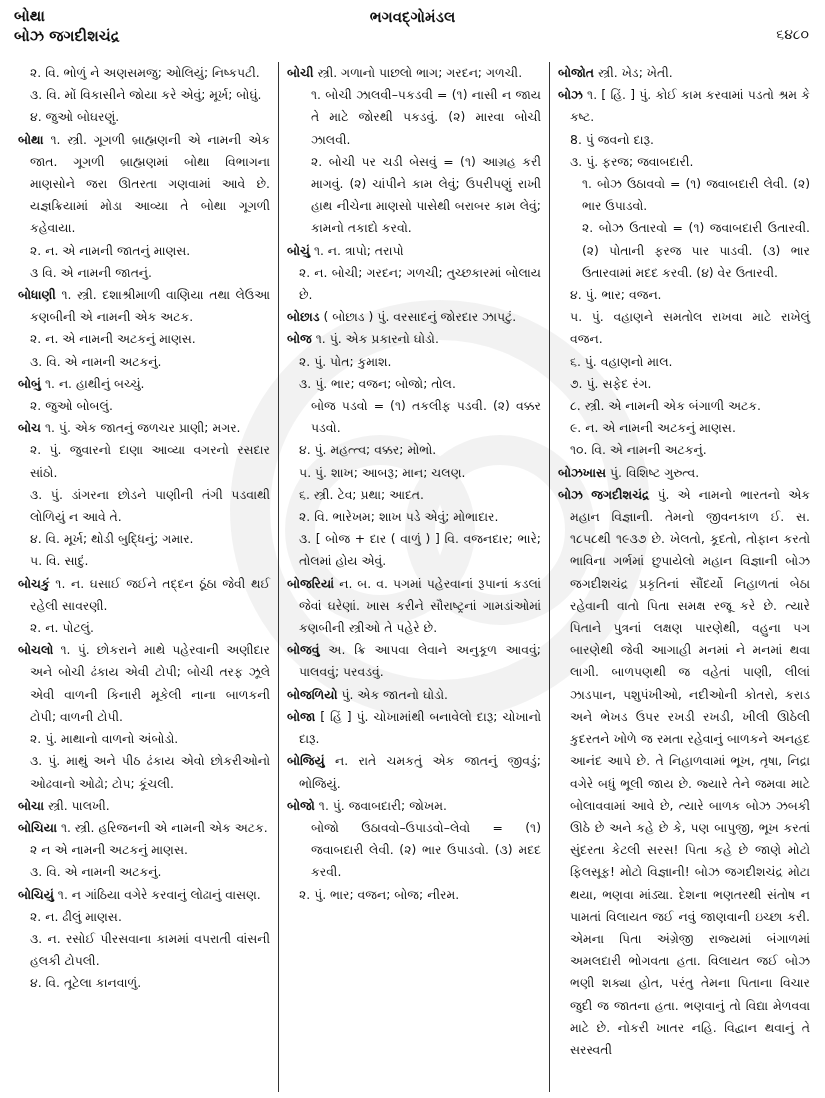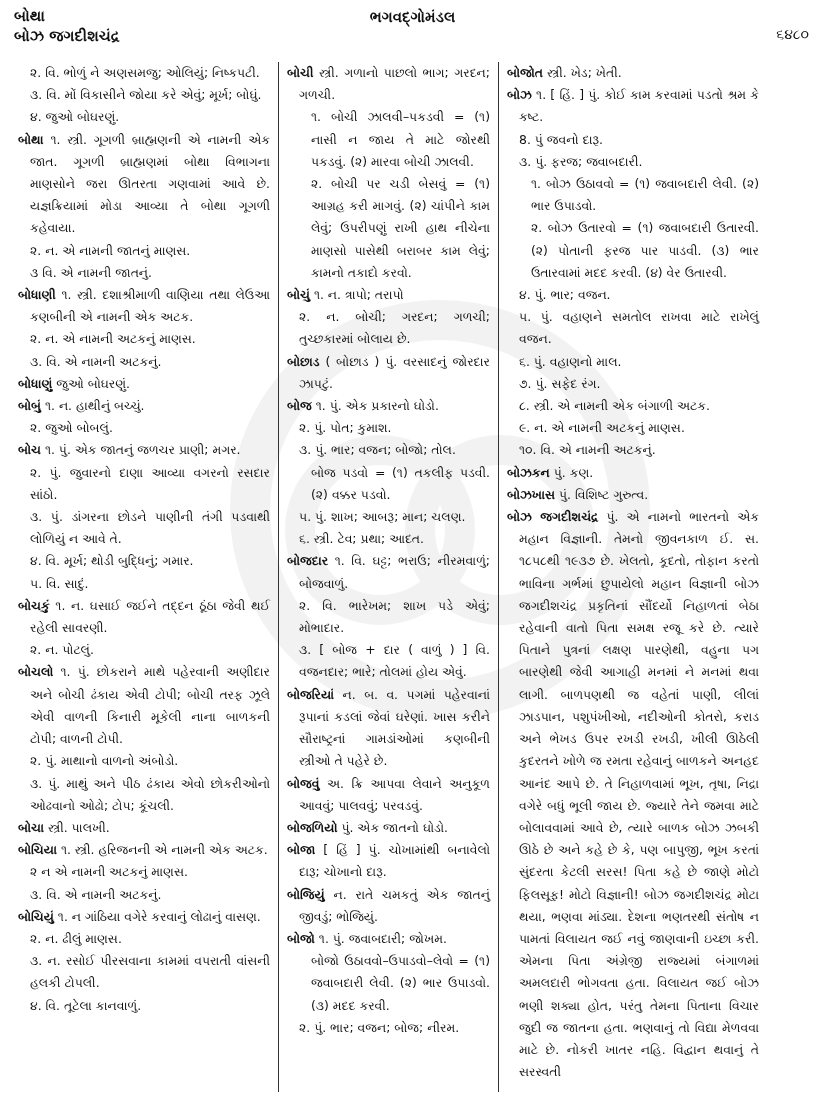--- a/index.html
+++ b/index.html
@@ -11,21 +11,21 @@
     position: absolute; left: 230px; top: 300px; width: 420px; height: 420px;
     pointer-events: none; opacity: 0.07;
   }
   .header { position: absolute; left: 0; top: 0; width: 825px; height: 62px; }
   .hdr-left { position: absolute; left: 14px; top: 6px; font-weight: bold; font-size: 15px; line-height: 20px; }
   .hdr-center { position: absolute; left: 0; width: 825px; top: 8px; text-align: center; font-weight: bold; font-size: 15px; }
   .hdr-right { position: absolute; right: 16px; top: 26px; font-size: 14px; }
   .columns { position: absolute; left: 10px; top: 62px; width: 808px; height: 1030px; display: flex; }
   .col { box-sizing: border-box; padding: 0 8px; font-size: 12.4px; line-height: 22.2px; text-align: justify; }
   .col1 { width: 268px; }
-  .col2 { width: 221px; border-left: 1px solid #333; border-right: 1px solid #333; }
+  .col2 { width: 272px; border-left: 1px solid #333; border-right: 1px solid #333; }
   .col3 { width: 268px; }
   .entry { margin: 0; }
   .hw { font-weight: bold; }
   .sense { padding-left: 12px; }
   .idiom { padding-left: 24px; }
   .para { padding-left: 12px; text-indent: -12px; }
 </style>
 </head>
 <body>
 
@@ -48,21 +48,20 @@
   <div class="col col1">
       <div class="entry sense"><span>૨. વિ. ભોળું ને અણસમજુ; ઓલિયું; નિષ્કપટી.</span></div>
       <div class="entry sense"><span>૩. વિ. મોં વિકાસીને જોયા કરે એવું; મૂર્ખ; બોઘું.</span></div>
       <div class="entry sense"><span>૪. જુઓ બોઘરણું.</span></div>
       <div class="entry para"><span class="hw">બોથા</span><span> ૧. સ્ત્રી. ગૂગળી બ્રાહ્મણની એ નામની એક જાત. ગૂગળી બ્રાહ્મણમાં બોથા વિભાગના માણસોને જરા ઊતરતા ગણવામાં આવે છે. યજ્ઞક્રિયામાં મોડા આવ્યા તે બોથા ગૂગળી કહેવાયા.</span></div>
       <div class="entry sense"><span>૨. ન. એ નામની જાતનું માણસ.</span></div>
       <div class="entry sense"><span>૩ વિ. એ નામની જાતનું.</span></div>
       <div class="entry para"><span class="hw">બોધાણી</span><span> ૧. સ્ત્રી. દશાશ્રીમાળી વાણિયા તથા લેઉઆ કણબીની એ નામની એક અટક.</span></div>
       <div class="entry sense"><span>૨. ન. એ નામની અટકનું માણસ.</span></div>
       <div class="entry sense"><span>૩. વિ. એ નામની અટકનું.</span></div>
-      <div class="entry para"><span class="hw">બોધાણું</span><span> જુઓ બોઘરણું.</span></div>
       <div class="entry para"><span class="hw">બોબું</span><span> ૧. ન. હાથીનું બચ્ચું.</span></div>
       <div class="entry sense"><span>૨. જુઓ બોબલું.</span></div>
       <div class="entry para"><span class="hw">બોચ</span><span> ૧. પું. એક જાતનું જળચર પ્રાણી; મગર.</span></div>
       <div class="entry sense"><span>૨. પું. જુવારનો દાણા આવ્યા વગરનો રસદાર સાંઠો.</span></div>
       <div class="entry sense"><span>૩. પું. ડાંગરના છોડને પાણીની તંગી પડવાથી લોળિયું ન આવે તે.</span></div>
       <div class="entry sense"><span>૪. વિ. મૂર્ખ; થોડી બુદ્ધિનું; ગમાર.</span></div>
       <div class="entry sense"><span>૫. વિ. સાદું.</span></div>
       <div class="entry para"><span class="hw">બોચકું</span><span> ૧. ન. ઘસાઈ જઈને તદ્દન ઠૂંઠા જેવી થઈ રહેલી સાવરણી.</span></div>
       <div class="entry sense"><span>૨. ન. પોટલું.</span></div>
       <div class="entry para"><span class="hw">બોચલો</span><span> ૧. પું. છોકરાને માથે પહેરવાની અણીદાર અને બોચી ઢંકાય એવી ટોપી; બોચી તરફ ઝૂલે એવી વાળની કિનારી મૂકેલી નાના બાળકની ટોપી; વાળની ટોપી.</span></div>
@@ -81,23 +80,23 @@
       <div class="entry para"><span class="hw">બોચી</span><span> સ્ત્રી. ગળાનો પાછલો ભાગ; ગરદન; ગળચી.</span></div>
       <div class="entry idiom"><span>૧. બોચી ઝાલવી–પકડવી = (૧) નાસી ન જાય તે માટે જોરથી પકડવું. (૨) મારવા બોચી ઝાલવી.</span></div>
       <div class="entry idiom"><span>૨. બોચી પર ચડી બેસવું = (૧) આગ્રહ કરી માગવું. (૨) ચાંપીને કામ લેવું; ઉપરીપણું રાખી હાથ નીચેના માણસો પાસેથી બરાબર કામ લેવું; કામનો તકાદો કરવો.</span></div>
       <div class="entry para"><span class="hw">બોચું</span><span> ૧. ન. ત્રાપો; તરાપો</span></div>
       <div class="entry sense"><span>૨. ન. બોચી; ગરદન; ગળચી; તુચ્છકારમાં બોલાય છે.</span></div>
       <div class="entry para"><span class="hw">બોછાડ</span><span> ( બોછાડ ) પું. વરસાદનું જોરદાર ઝાપટું.</span></div>
       <div class="entry para"><span class="hw">બોજ</span><span> ૧. પું. એક પ્રકારનો ઘોડો.</span></div>
       <div class="entry sense"><span>૨. પું. પોત; કુમાશ.</span></div>
       <div class="entry sense"><span>૩. પું. ભાર; વજન; બોજો; તોલ.</span></div>
       <div class="entry idiom"><span>બોજ પડવો = (૧) તકલીફ પડવી. (૨) વક્કર પડવો.</span></div>
+      <div class="entry sense"><span>૪. પું. મહત્ત્વ; વક્કર; મોભો.</span></div>
       <div class="entry sense"><span>૫. પું. શાખ; આબરૂ; માન; ચલણ.</span></div>
       <div class="entry sense"><span>૬. સ્ત્રી. ટેવ; પ્રથા; આદત.</span></div>
-      <div class="entry para"><span class="hw">બોજદાર</span><span> ૧. વિ. ઘટ્ટ; ભરાઉ; નીરમવાળું; બોજવાળું.</span></div>
       <div class="entry sense"><span>૨. વિ. ભારેખમ; શાખ પડે એવું; મોભાદાર.</span></div>
       <div class="entry sense"><span>૩. [ બોજ + દાર ( વાળું ) ] વિ. વજનદાર; ભારે; તોલમાં હોય એવું.</span></div>
       <div class="entry para"><span class="hw">બોજરિયાં</span><span> ન. બ. વ. પગમાં પહેરવાનાં રૂપાનાં કડલાં જેવાં ઘરેણાં. ખાસ કરીને સૌરાષ્ટ્રનાં ગામડાંઓમાં કણબીની સ્ત્રીઓ તે પહેરે છે.</span></div>
       <div class="entry para"><span class="hw">બોજવું</span><span> અ. ક્રિ આપવા લેવાને અનુકૂળ આવવું; પાલવવું; પરવડવું.</span></div>
       <div class="entry para"><span class="hw">બોજળિયો</span><span> પું. એક જાતનો ઘોડો.</span></div>
       <div class="entry para"><span class="hw">બોજા</span><span> [ હિં ] પું. ચોખામાંથી બનાવેલો દારૂ; ચોખાનો દારૂ.</span></div>
       <div class="entry para"><span class="hw">બોજિયું</span><span> ન. રાતે ચમકતું એક જાતનું જીવડું; ભોજિયું.</span></div>
       <div class="entry para"><span class="hw">બોજો</span><span> ૧. પું. જવાબદારી; જોખમ.</span></div>
       <div class="entry idiom"><span>બોજો ઉઠાવવો–ઉપાડવો–લેવો = (૧) જવાબદારી લેવી. (૨) ભાર ઉપાડવો. (૩) મદદ કરવી.</span></div>
       <div class="entry sense"><span>૨. પું. ભાર; વજન; બોજ; નીરમ.</span></div>
@@ -109,17 +108,16 @@
       <div class="entry sense"><span>૩. પું. ફરજ; જવાબદારી.</span></div>
       <div class="entry idiom"><span>૧. બોઝ ઉઠાવવો = (૧) જવાબદારી લેવી. (૨) ભાર ઉપાડવો.</span></div>
       <div class="entry idiom"><span>૨. બોઝ ઉતારવો = (૧) જવાબદારી ઉતારવી. (૨) પોતાની ફરજ પાર પાડવી. (૩) ભાર ઉતારવામાં મદદ કરવી. (૪) વેર ઉતારવી.</span></div>
       <div class="entry sense"><span>૪. પું. ભાર; વજન.</span></div>
       <div class="entry sense"><span>૫. પું. વહાણને સમતોલ રાખવા માટે રાખેલું વજન.</span></div>
       <div class="entry sense"><span>૬. પું. વહાણનો માલ.</span></div>
       <div class="entry sense"><span>૭. પું. સફેદ રંગ.</span></div>
       <div class="entry sense"><span>૮. સ્ત્રી. એ નામની એક બંગાળી અટક.</span></div>
       <div class="entry sense"><span>૯. ન. એ નામની અટકનું માણસ.</span></div>
       <div class="entry sense"><span>૧૦. વિ. એ નામની અટકનું.</span></div>
-      <div class="entry para"><span class="hw">બોઝકન</span><span> પું. કણ.</span></div>
       <div class="entry para"><span class="hw">બોઝખાસ</span><span> પું. વિશિષ્ટ ગુરુત્વ.</span></div>
       <div class="entry para"><span class="hw">બોઝ જગદીશચંદ્ર</span><span> પું. એ નામનો ભારતનો એક મહાન વિજ્ઞાની. તેમનો જીવનકાળ ઈ. સ. ૧૮૫૮થી ૧૯૩૭ છે. ખેલતો, કૂદતો, તોફાન કરતો ભાવિના ગર્ભમાં છુપાયેલો મહાન વિજ્ઞાની બોઝ જગદીશચંદ્ર પ્રકૃતિનાં સૌંદર્યો નિહાળતાં બેઠા રહેવાની વાતો પિતા સમક્ષ રજૂ કરે છે. ત્યારે પિતાને પુત્રનાં લક્ષણ પારણેથી, વહુના પગ બારણેથી જેવી આગાહી મનમાં ને મનમાં થવા લાગી. બાળપણથી જ વહેતાં પાણી, લીલાં ઝાડપાન, પશુપંખીઓ, નદીઓની કોતરો, કરાડ અને ભેખડ ઉપર રખડી રખડી, ખીલી ઊઠેલી કુદરતને ખોળે જ રમતા રહેવાનું બાળકને અનહદ આનંદ આપે છે. તે નિહાળવામાં ભૂખ, તૃષા, નિદ્રા વગેરે બધું ભૂલી જાય છે. જ્યારે તેને જમવા માટે બોલાવવામાં આવે છે, ત્યારે બાળક બોઝ ઝબકી ઊઠે છે અને કહે છે કે, પણ બાપુજી, ભૂખ કરતાં સુંદરતા કેટલી સરસ! પિતા કહે છે જાણે મોટો ફિલસૂફ! મોટો વિજ્ઞાની! બોઝ જગદીશચંદ્ર મોટા થયા, ભણવા માંડ્યા. દેશના ભણતરથી સંતોષ ન પામતાં વિલાયત જઈ નવું જાણવાની ઇચ્છા કરી. એમના પિતા અંગ્રેજી રાજ્યમાં બંગાળમાં અમલદારી ભોગવતા હતા. વિલાયત જઈ બોઝ ભણી શક્યા હોત, પરંતુ તેમના પિતાના વિચાર જુદી જ જાતના હતા. ભણવાનું તો વિદ્યા મેળવવા માટે છે. નોકરી ખાતર નહિ. વિદ્વાન થવાનું તે સરસ્વતી</span></div>
     </div>
 </div>
 
 </body></html>

